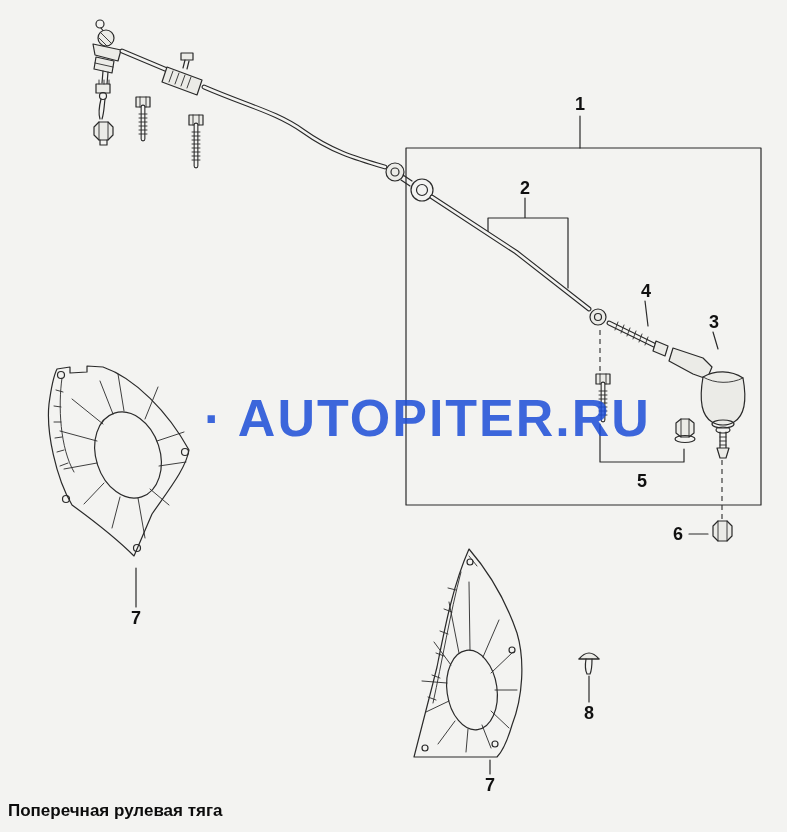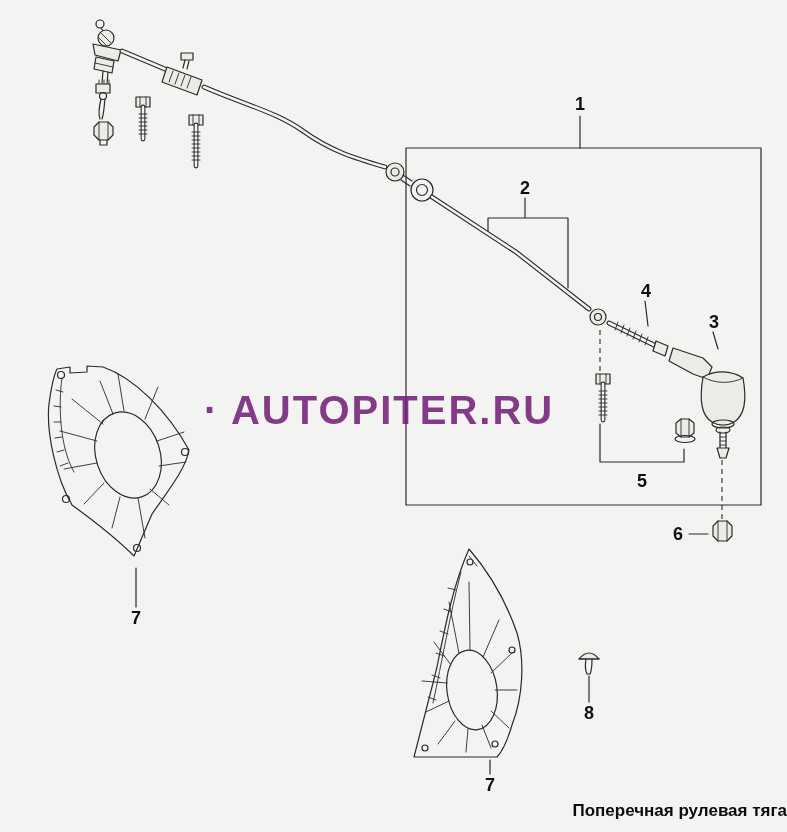--- a/index.html
+++ b/index.html
@@ -16,26 +16,26 @@
   .fill{fill:#ebebe7;stroke:#2a2a2a;stroke-width:1.2;stroke-linejoin:round;}
   .rodO{fill:none;stroke:#2a2a2a;stroke-width:4.8;stroke-linecap:round;stroke-linejoin:round;}
   .rodI{fill:none;stroke:#f3f3f1;stroke-width:2.6;stroke-linecap:round;stroke-linejoin:round;}
   .dash{fill:none;stroke:#2a2a2a;stroke-width:1.1;stroke-dasharray:5 4;}
   .callout{
     position:absolute;transform:translate(-50%,-50%);
     font-weight:bold;font-size:18px;color:#101010;line-height:1;
   }
   .watermark{
     position:absolute;left:204px;top:388px;
-    font-size:40px;font-weight:600;letter-spacing:2px;
-    color:#701a75;opacity:.85;white-space:nowrap;
+    font-size:52px;font-weight:600;letter-spacing:2px;
+    color:#1d4ed8;opacity:.85;white-space:nowrap;
   }
   .caption{
     position:absolute;left:8px;right:0;top:801px;
-    text-align:right;font-weight:bold;font-size:17px;color:#0c0c0c;
+    text-align:left;font-weight:bold;font-size:17px;color:#0c0c0c;
   }
 </style>
 </head>
 <body>
 
 <div class="stage">
 
   <svg width="787" height="832" viewBox="0 0 787 832">
 
     <rect class="ln" x="406" y="148" width="355" height="357"></rect>

